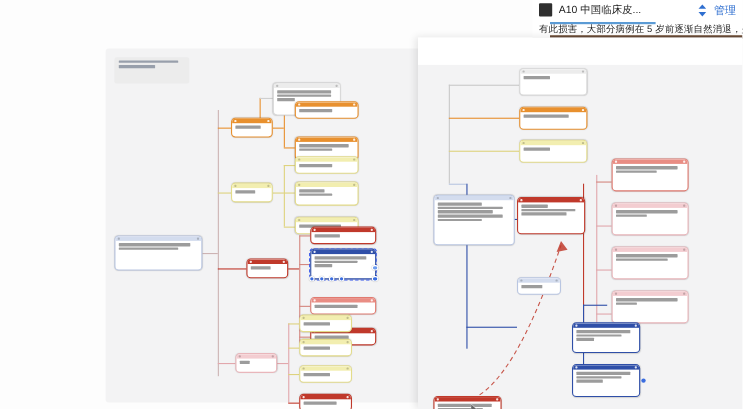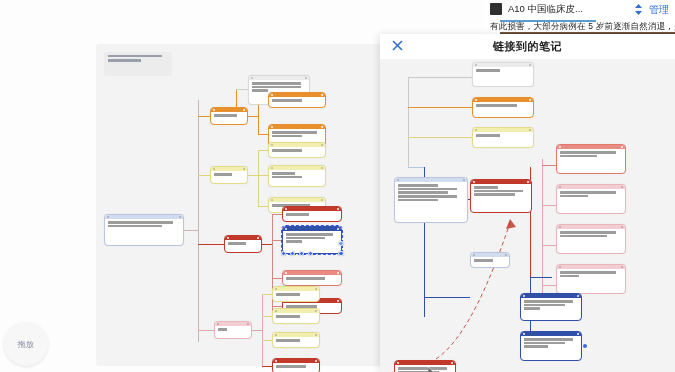--- a/index.html
+++ b/index.html
@@ -364,23 +364,20 @@
       <div class="bar">
         <span class="dot"></span>
         <span class="dot"></span>
       </div>
       <div class="body">
           <span class="ln w75"></span>
         </div>
     </div>
   </div>
 
-  <div class="fab">
-    <span>拖放</span>
-  </div>
 </div>
 
 <div class="docstrip">
   <div class="doc-tabbar">
     <span class="doc-thumb"></span>
     <span class="doc-title">A10 中国临床皮...</span>
     <span class="stepper">
       <svg width="9" height="13" viewBox="0 0 9 13">
         <polygon points="4.5,1 8,5 1,5" fill="#2f6fd0"></polygon>
         <polygon points="4.5,12 8,8 1,8" fill="#2f6fd0"></polygon>
@@ -390,29 +387,20 @@
   </div>
 </div>
 <div class="doc-underline"></div>
 <div class="doc-line">有此损害，大部分病例在 5 岁前逐渐自然消退，少</div>
 <div class="doc-rule"></div>
 
 <div class="overlay"></div>
 
 <div class="modal">
 
-  <div class="modal-head">
-    <div class="modal-close">
-      <svg width="13" height="13" viewBox="0 0 13 13">
-        <line x1="2" y1="2" x2="11" y2="11" stroke="#2f6fd0" stroke-width="1.6"></line>
-        <line x1="11" y1="2" x2="2" y2="11" stroke="#2f6fd0" stroke-width="1.6"></line>
-      </svg>
-    </div>
-    <div class="modal-title">链接到的笔记</div>
-  </div>
 
   <div class="modal-canvas">
 
     <div class="conn">
       <i class="v" style="left:28px;top:18px;height:90px;background:#c9c9c9"></i>
       <i class="h" style="left:28px;top:18px;width:64px;background:#c9c9c9"></i>
       <i class="h" style="left:28px;top:48px;width:64px;background:#e8902e"></i>
       <i class="h" style="left:28px;top:78px;width:64px;background:#ded37e"></i>
       <i class="h" style="left:28px;top:108px;width:16px;background:#b9c6e2"></i>
 

